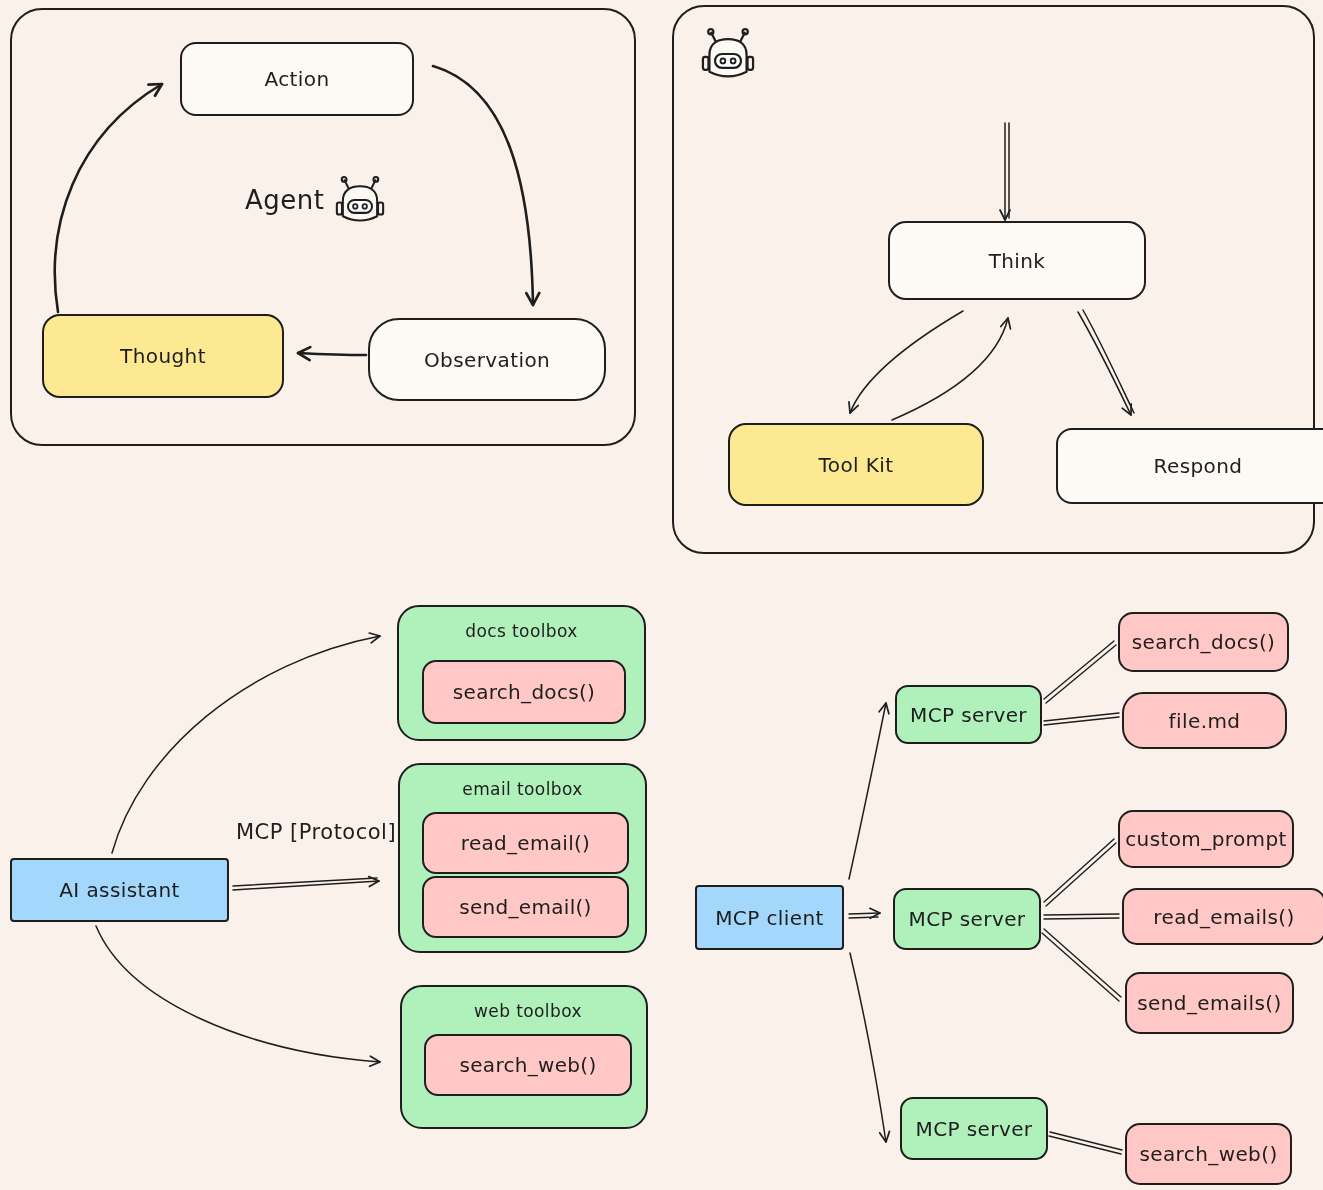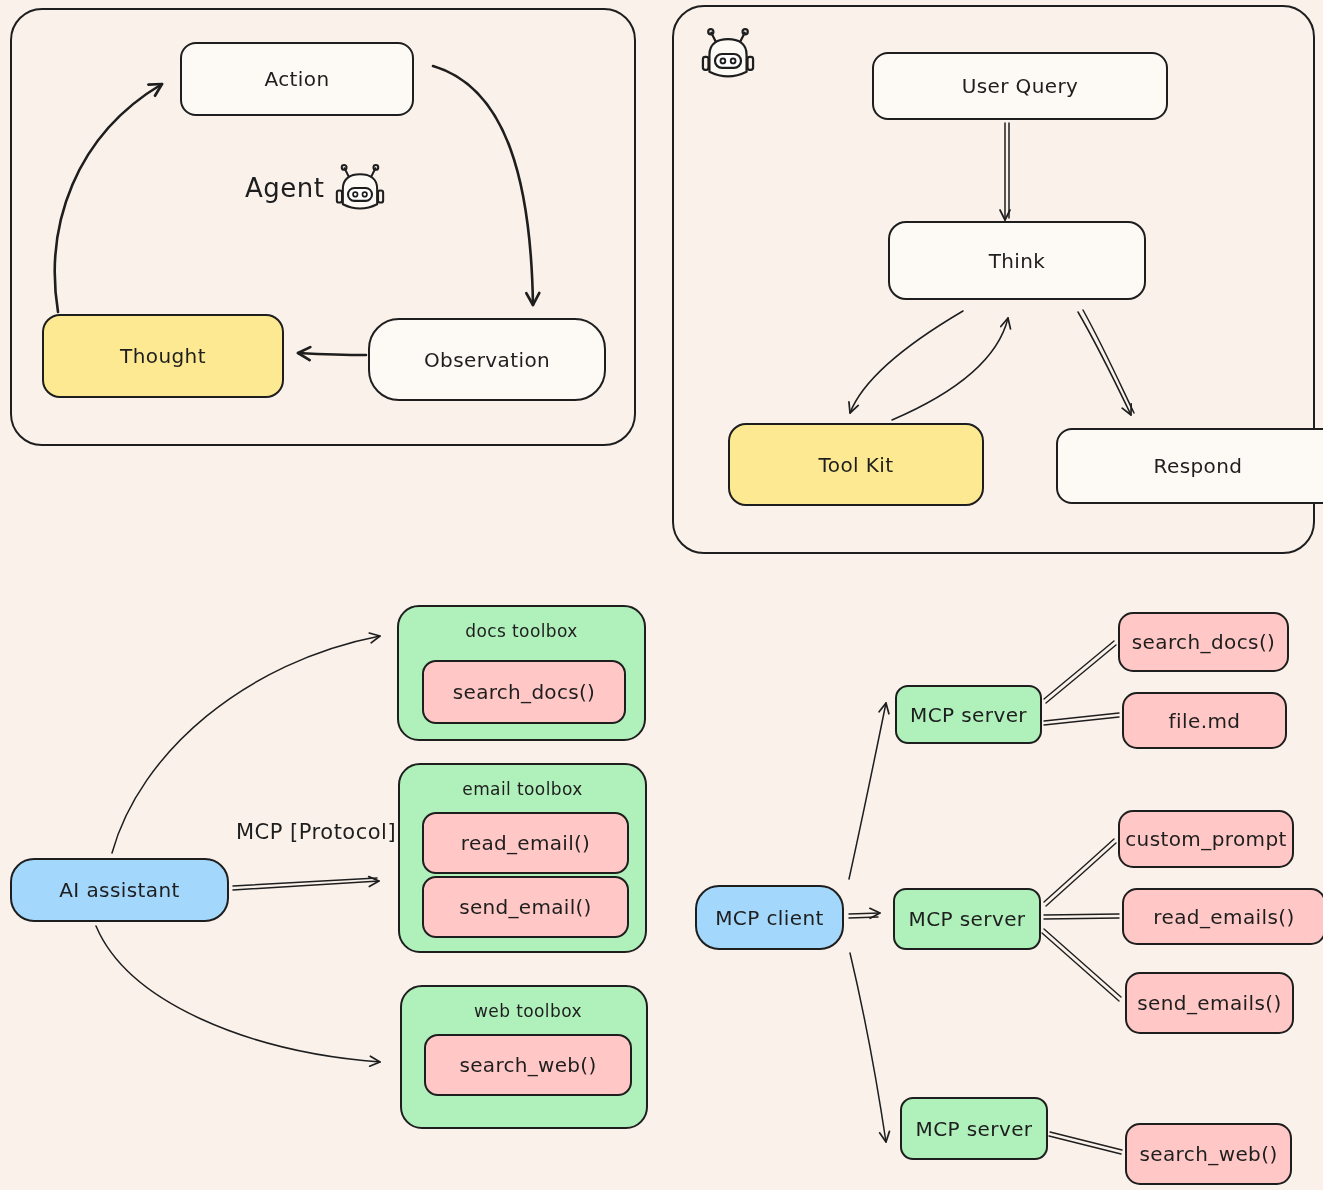--- a/index.html
+++ b/index.html
@@ -12,21 +12,21 @@
   .panel{
     border:2.5px solid var(--stroke,#1e1e1e);border-radius:32px;
     background:transparent;
   }
   .node{
     border:2.2px solid var(--stroke,#1e1e1e);border-radius:16px;
     display:flex;align-items:center;justify-content:center;
     font-size:20px;letter-spacing:.4px;background:var(--node,#fdf9f5);
   }
   .node.yellow{background:var(--yellow,#fde992);border-radius:18px;}
-  .node.blue{background:var(--blue,#a3d7fb);border-radius:24px;}
+  .node.blue{background:var(--blue,#a3d7fb);border-radius:4px;}
   .node.green{background:var(--green,#aff0bb);border-radius:13px;}
   .node.pink{background:var(--pink,#ffc8c6);border-radius:15px;}
   .toolbox{
     border:2.2px solid var(--stroke,#1e1e1e);border-radius:22px;
     background:var(--green,#aff0bb);
   }
   .toolbox .tb-title{
     text-align:center;font-size:17px;letter-spacing:.4px;padding-top:14px;
   }
   .tool{
@@ -103,21 +103,21 @@
     <path class="conn" d="M1050 1132 L1122 1150"></path>
     <path class="conn" d="M1049 1136 L1121 1154"></path>
   </svg>
 
   <div class="abs panel" style="left:10px;top:8px;width:626px;height:438px;"></div>
 
   <div class="abs node" style="left:180px;top:42px;width:234px;height:74px;">
     <span>Action</span>
   </div>
 
-  <div class="abs agent-label" style="left:245px;top:160px;height:56px;">
+  <div class="abs agent-label" style="left:245px;top:172px;height:56px;">
     <span>Agent</span>
     <svg class="robot" width="52" height="48" viewBox="0 0 60 56">
       <line x1="17" y1="15" x2="12" y2="5"></line>
         <circle cx="11.5" cy="4" r="2.8"></circle>
       <line x1="43" y1="15" x2="48" y2="5"></line>
         <circle cx="48.5" cy="4" r="2.8"></circle>
       <path class="head" d="M10 47 L10 29 C10 16.5 19 12 30 12 C41 12 50 16.5 50 29 L50 47 C43 50.5 36.5 52 30 52 C23.5 52 17 50.5 10 47 Z"></path>
       <rect x="3" y="31" width="6" height="14" rx="2.5"></rect>
       <rect x="51" y="31" width="6" height="14" rx="2.5"></rect>
       <rect class="visor" x="16" y="28" width="28" height="15" rx="7.5"></rect>
@@ -142,23 +142,20 @@
     <line x1="43" y1="15" x2="48" y2="5"></line>
       <circle cx="48.5" cy="4" r="2.8"></circle>
     <path class="head" d="M10 47 L10 29 C10 16.5 19 12 30 12 C41 12 50 16.5 50 29 L50 47 C43 50.5 36.5 52 30 52 C23.5 52 17 50.5 10 47 Z"></path>
     <rect x="3" y="31" width="6" height="14" rx="2.5"></rect>
     <rect x="51" y="31" width="6" height="14" rx="2.5"></rect>
     <rect class="visor" x="16" y="28" width="28" height="15" rx="7.5"></rect>
     <circle class="eye" cx="24.5" cy="35.5" r="2.6"></circle>
     <circle class="eye" cx="35.5" cy="35.5" r="2.6"></circle>
   </svg>
 
-  <div class="abs node" style="left:872px;top:52px;width:296px;height:68px;">
-    <span>User Query</span>
-  </div>
 
   <div class="abs node" style="left:888px;top:221px;width:258px;height:79px;border-radius:18px;">
     <span>Think</span>
   </div>
 
   <div class="abs node yellow" style="left:728px;top:423px;width:256px;height:83px;">
     <span>Tool Kit</span>
   </div>
 
   <div class="abs node" style="left:1056px;top:428px;width:284px;height:76px;align-items:center;">
@@ -205,21 +202,21 @@
   <div class="abs node green" style="left:893px;top:888px;width:148px;height:62px;">
     <span>MCP server</span>
   </div>
   <div class="abs node green" style="left:900px;top:1097px;width:148px;height:63px;">
     <span>MCP server</span>
   </div>
 
   <div class="abs node pink" style="left:1118px;top:612px;width:171px;height:60px;">
     <span>search_docs()</span>
   </div>
-  <div class="abs node pink" style="left:1122px;top:692px;width:165px;height:57px;">
+  <div class="abs node pink" style="left:1122px;top:692px;width:165px;height:57px;border-radius:21px;">
     <span>file.md</span>
   </div>
   <div class="abs node pink" style="left:1118px;top:810px;width:176px;height:58px;">
     <span>custom_prompt</span>
   </div>
   <div class="abs node pink" style="left:1122px;top:888px;width:204px;height:57px;">
     <span>read_emails()</span>
   </div>
   <div class="abs node pink" style="left:1125px;top:972px;width:169px;height:62px;">
     <span>send_emails()</span>

